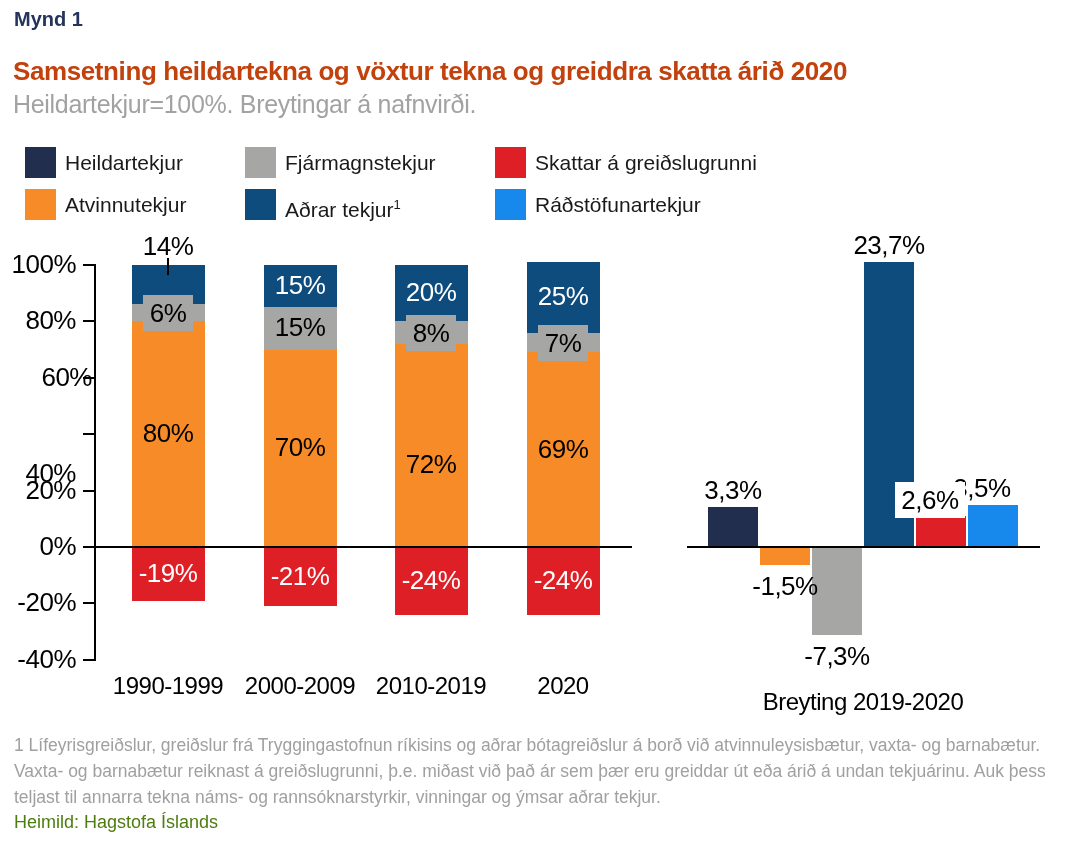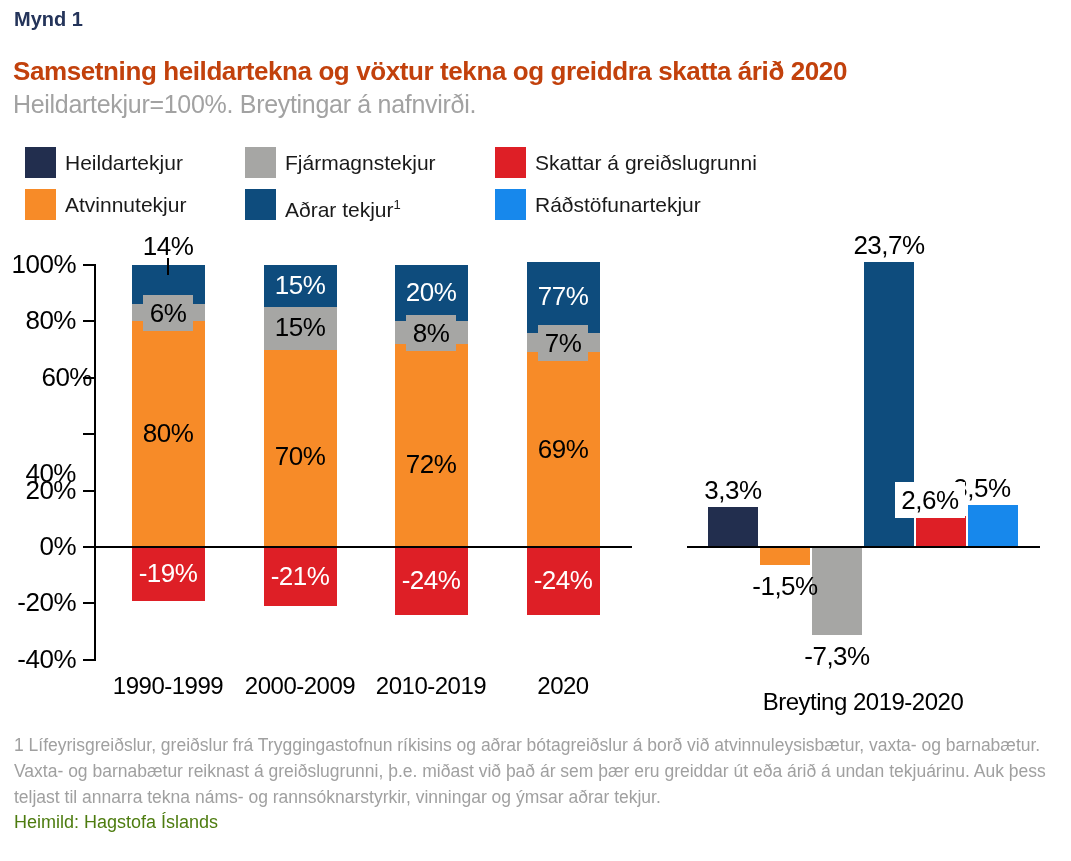--- a/index.html
+++ b/index.html
@@ -65,21 +65,21 @@
     <div class="abs num center" style="left: 123px; top: 418.2px; width: 90px; z-index: 4;">80%</div>
     <div class="abs " style="left: 131.5px; top: 304.48px; width: 73px; height: 16.92px; background: rgb(166, 166, 164); z-index: 1;"></div>
     <div class="abs num center" style="left: 143px; top: 294.94px; width: 50px; height: 36px; line-height: 36px; background: rgb(166, 166, 164); z-index: 2;">6%</div>
     <div class="abs " style="left: 131.5px; top: 265px; width: 73px; height: 39.48px; background: rgb(14, 76, 125); z-index: 1;"></div>
     <div class="abs num center" style="left: 123px; top: 231px; width: 90px; z-index: 4;">14%</div>
     <div class="abs " style="left: 167px; top: 258px; width: 2px; height: 17px; background: rgb(0, 0, 0); z-index: 2;"></div>
     <div class="abs " style="left: 131.5px; top: 547px; width: 73px; height: 53.58px; background: rgb(222, 31, 38); z-index: 1;"></div>
     <div class="abs num center white" style="left: 123px; top: 557.79px; width: 90px; z-index: 4;">-19%</div>
     <div class="abs cat center" style="left: 88px; top: 672px; width: 160px;">1990-1999</div>
     <div class="abs " style="left: 263.5px; top: 349.6px; width: 73px; height: 197.4px; background: rgb(247, 139, 40); z-index: 1;"></div>
-    <div class="abs num center" style="left: 255px; top: 432.3px; width: 90px; z-index: 4; margin-top: 9px;">70%</div>
+    <div class="abs num center" style="left: 255px; top: 432.3px; width: 90px; z-index: 4;">70%</div>
     <div class="abs " style="left: 263.5px; top: 307.3px; width: 73px; height: 42.3px; background: rgb(166, 166, 164); z-index: 1;"></div>
     <div class="abs num center" style="left: 255px; top: 312.45px; width: 90px; z-index: 4;">15%</div>
     <div class="abs " style="left: 263.5px; top: 265px; width: 73px; height: 42.3px; background: rgb(14, 76, 125); z-index: 1;"></div>
     <div class="abs num center white" style="left: 255px; top: 270.15px; width: 90px; z-index: 4;">15%</div>
     <div class="abs " style="left: 263.5px; top: 547px; width: 73px; height: 59.22px; background: rgb(222, 31, 38); z-index: 1;"></div>
     <div class="abs num center white" style="left: 255px; top: 560.61px; width: 90px; z-index: 4;">-21%</div>
     <div class="abs cat center" style="left: 220px; top: 672px; width: 160px;">2000-2009</div>
     <div class="abs " style="left: 394.5px; top: 343.96px; width: 73px; height: 203.04px; background: rgb(247, 139, 40); z-index: 1;"></div>
     <div class="abs num center" style="left: 386px; top: 429.48px; width: 90px; z-index: 4; margin-top: 20px;">72%</div>
     <div class="abs " style="left: 394.5px; top: 321.4px; width: 73px; height: 22.56px; background: rgb(166, 166, 164); z-index: 1;"></div>
@@ -87,21 +87,21 @@
     <div class="abs " style="left: 394.5px; top: 265px; width: 73px; height: 56.4px; background: rgb(14, 76, 125); z-index: 1;"></div>
     <div class="abs num center white" style="left: 386px; top: 277.2px; width: 90px; z-index: 4;">20%</div>
     <div class="abs " style="left: 394.5px; top: 547px; width: 73px; height: 67.68px; background: rgb(222, 31, 38); z-index: 1;"></div>
     <div class="abs num center white" style="left: 386px; top: 564.84px; width: 90px; z-index: 4;">-24%</div>
     <div class="abs cat center" style="left: 351px; top: 672px; width: 160px;">2010-2019</div>
     <div class="abs " style="left: 526.5px; top: 352.42px; width: 73px; height: 194.58px; background: rgb(247, 139, 40); z-index: 1;"></div>
     <div class="abs num center" style="left: 518px; top: 433.71px; width: 90px; z-index: 4;">69%</div>
     <div class="abs " style="left: 526.5px; top: 332.68px; width: 73px; height: 19.74px; background: rgb(166, 166, 164); z-index: 1;"></div>
     <div class="abs num center" style="left: 538px; top: 324.55px; width: 50px; height: 36px; line-height: 36px; background: rgb(166, 166, 164); z-index: 2;">7%</div>
     <div class="abs " style="left: 526.5px; top: 262.18px; width: 73px; height: 70.5px; background: rgb(14, 76, 125); z-index: 1;"></div>
-    <div class="abs num center white" style="left: 518px; top: 281.43px; width: 90px; z-index: 4;">77%</div>
+    <div class="abs num center white" style="left: 518px; top: 281.43px; width: 90px; z-index: 4;">25%</div>
     <div class="abs " style="left: 526.5px; top: 547px; width: 73px; height: 67.68px; background: rgb(222, 31, 38); z-index: 1;"></div>
     <div class="abs num center white" style="left: 518px; top: 564.84px; width: 90px; z-index: 4;">-24%</div>
     <div class="abs cat center" style="left: 483px; top: 672px; width: 160px;">2020</div>
     <div class="abs " style="left: 687px; top: 546px; width: 353px; height: 2px; background: rgb(0, 0, 0); z-index: 3;"></div>
     <div class="abs " style="left: 708px; top: 507.334px; width: 50px; height: 39.666px; background: rgb(34, 46, 78); z-index: 1;"></div>
     <div class="abs num center" style="left: 678px; top: 475.334px; width: 110px; z-index: 4;">3,3%</div>
     <div class="abs " style="left: 760px; top: 547px; width: 50px; height: 18.03px; background: rgb(247, 139, 40); z-index: 1;"></div>
     <div class="abs num center" style="left: 730px; top: 571.03px; width: 110px; z-index: 4;">-1,5%</div>
     <div class="abs " style="left: 812px; top: 547px; width: 50px; height: 87.746px; background: rgb(166, 166, 164); z-index: 1;"></div>
     <div class="abs num center" style="left: 782px; top: 640.746px; width: 110px; z-index: 4;">-7,3%</div>

